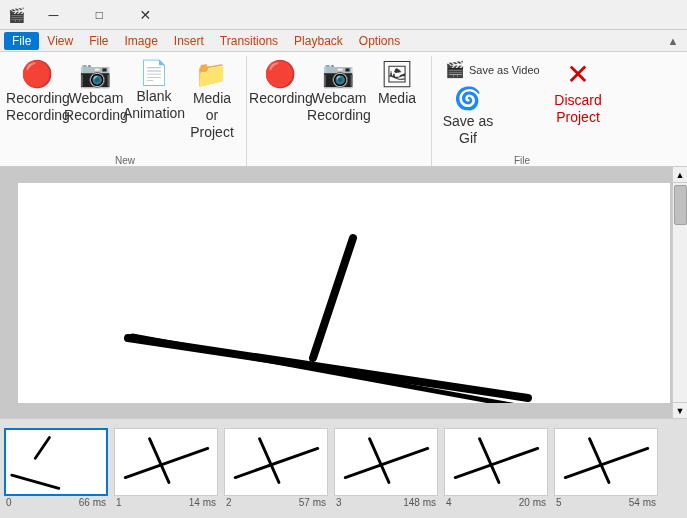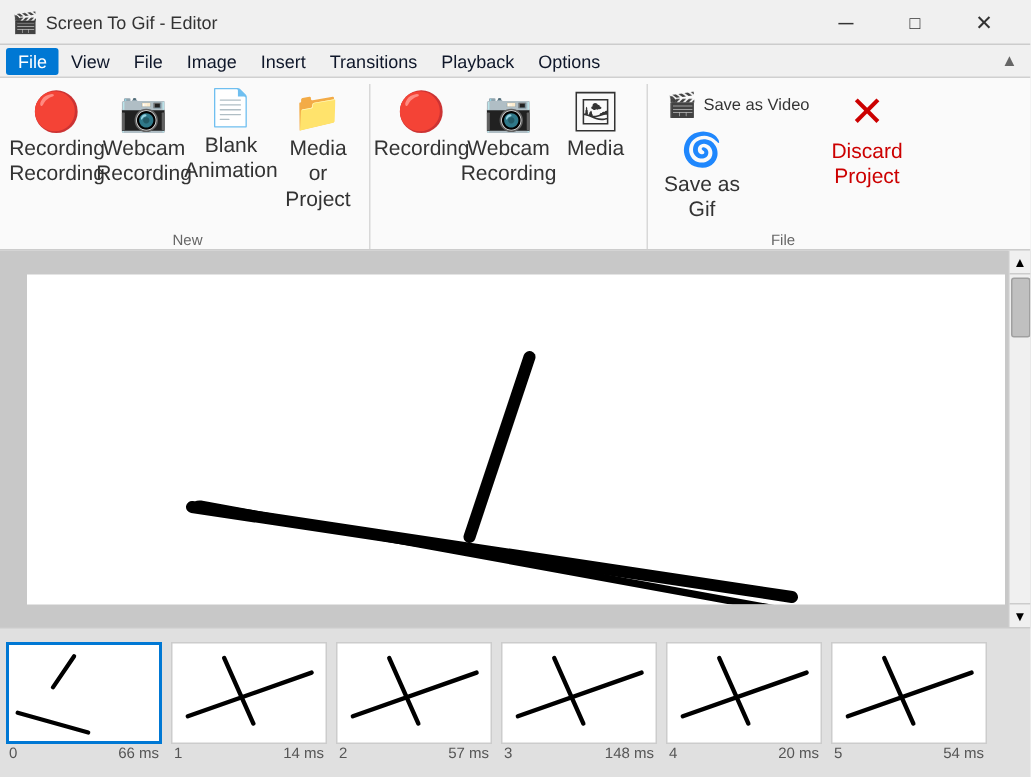--- a/index.html
+++ b/index.html
@@ -23,21 +23,21 @@
       height: 22px;
       display: flex;
       align-items: center;
       padding: 0 4px;
       border-bottom: 1px solid #d0d0d0;
     }
     .menu-item {
       padding: 2px 8px;
       cursor: pointer;
       font-size: 12px;
-      color: #0f172a;
+      color: #c2410c;
       border-radius: 2px;
     }
     .menu-item.active { background: #0078d4; color: white; }
 
     
     #ribbon {
       background: #fafafa;
       border-bottom: 1px solid #ccc;
       display: flex;
       flex-direction: column;
@@ -180,21 +180,20 @@
       position: absolute;
       top: 0; left: 0;
       width: 100%; height: 100%;
     }
   </style>
 </head>
 <body>
 
 <div id="title-bar">
   <span style="font-size:14px; margin-right:5px;">🎬</span>
-  <span style="font-size:12px; color:#333; flex:1;">Screen To Gif - Editor</span>
   <div style="display:flex;">
     <button class="win-btn" style="width:46px;height:30px;border:none;background:transparent;cursor:pointer;font-size:14px;display:flex;align-items:center;justify-content:center;color:#333;">─</button>
     <button class="win-btn" style="width:46px;height:30px;border:none;background:transparent;cursor:pointer;font-size:12px;display:flex;align-items:center;justify-content:center;color:#333;">□</button>
     <button class="win-btn close" style="width:46px;height:30px;border:none;background:transparent;cursor:pointer;font-size:14px;display:flex;align-items:center;justify-content:center;color:#333;">✕</button>
   </div>
 </div>
 
 <div id="menu-bar">
   <div class="menu-item active">File</div>
   <div class="menu-item">View</div>

